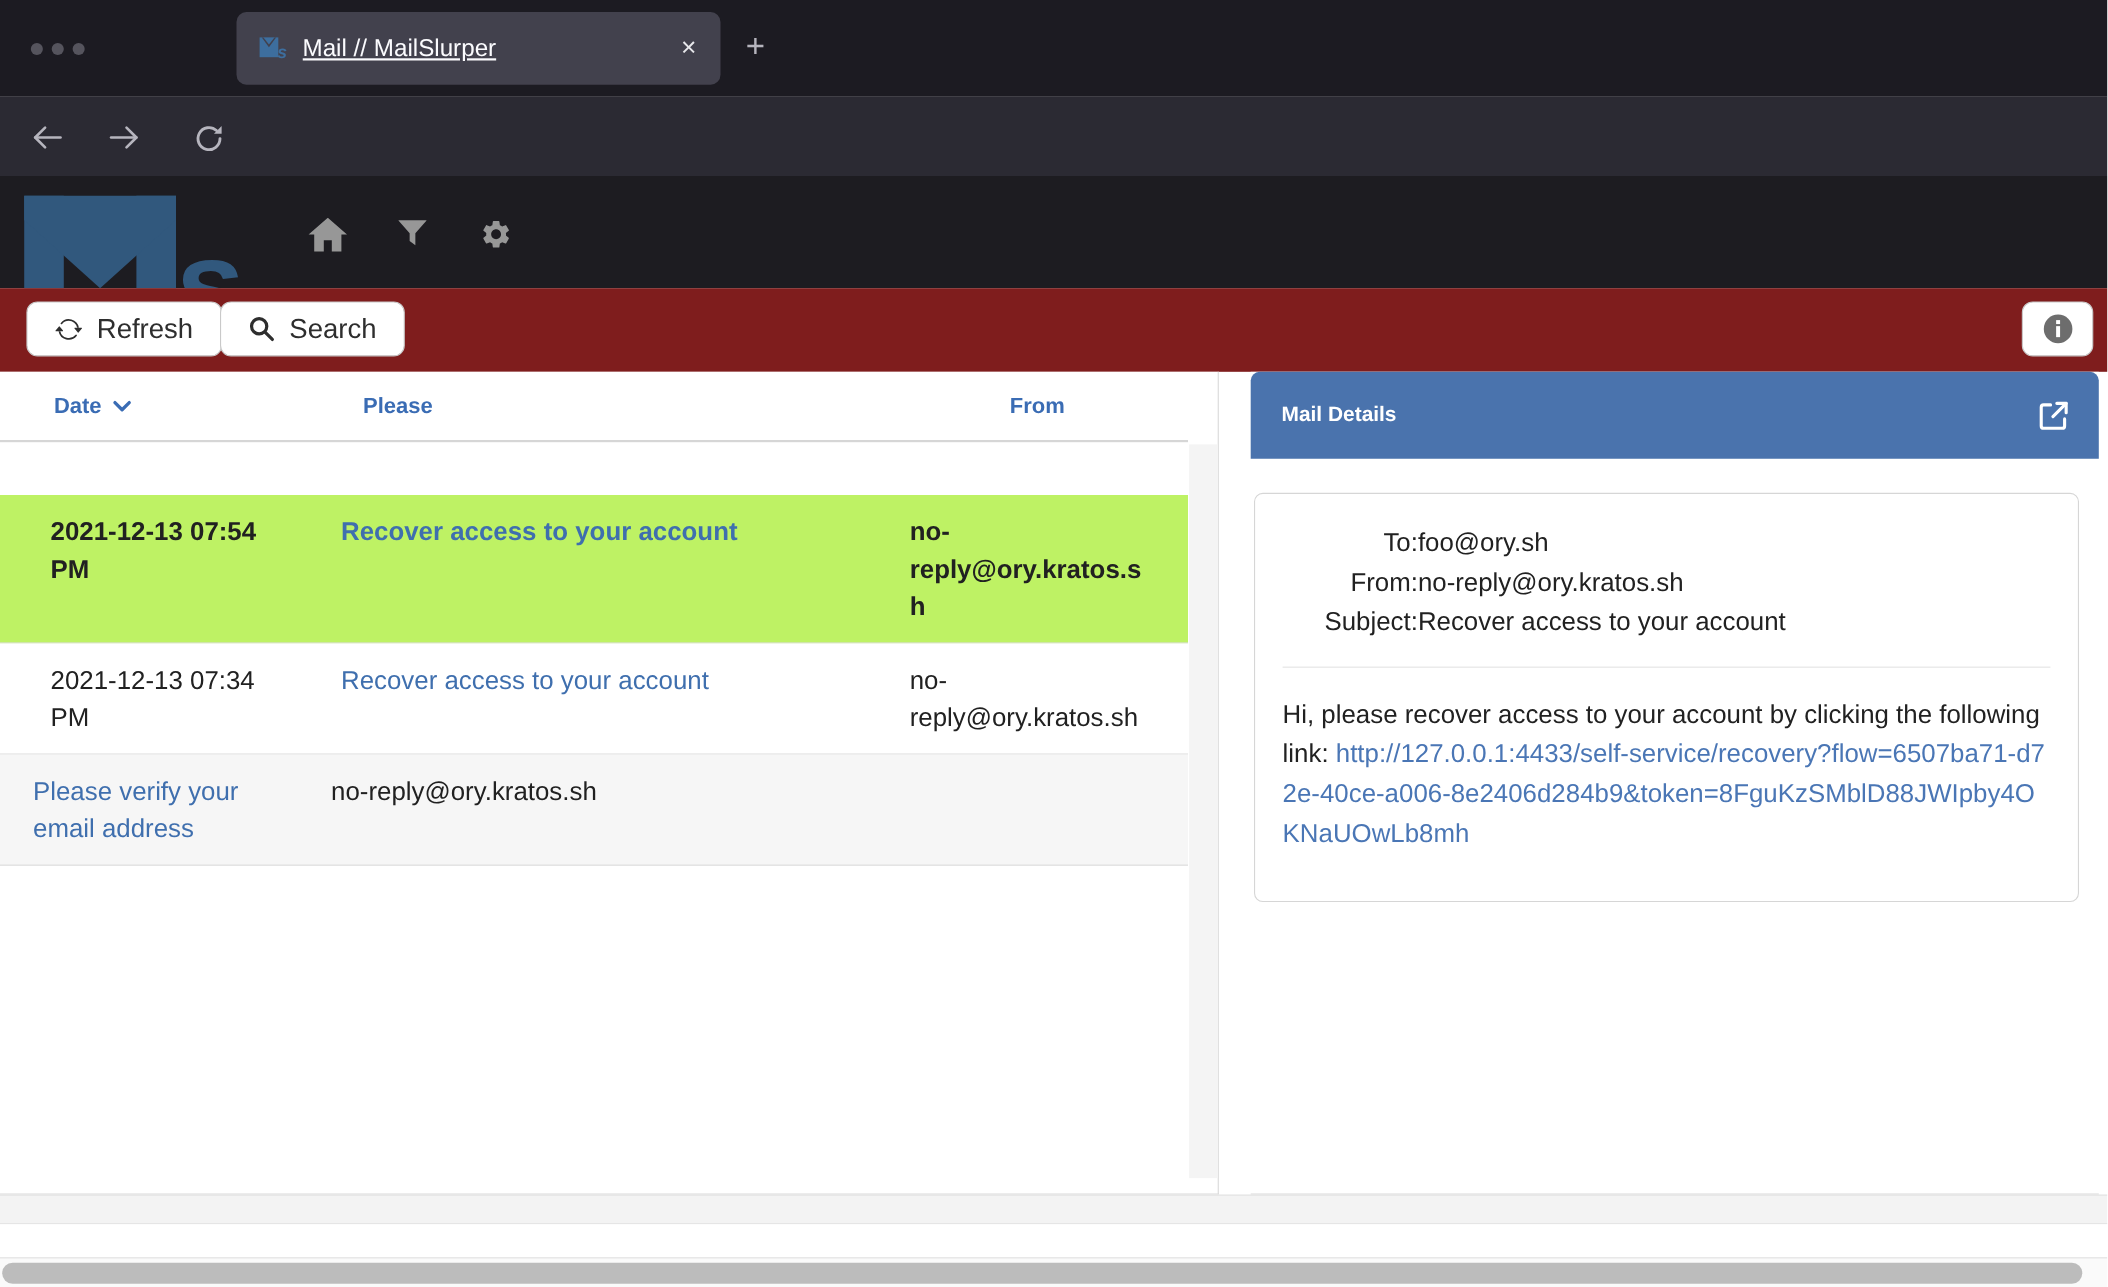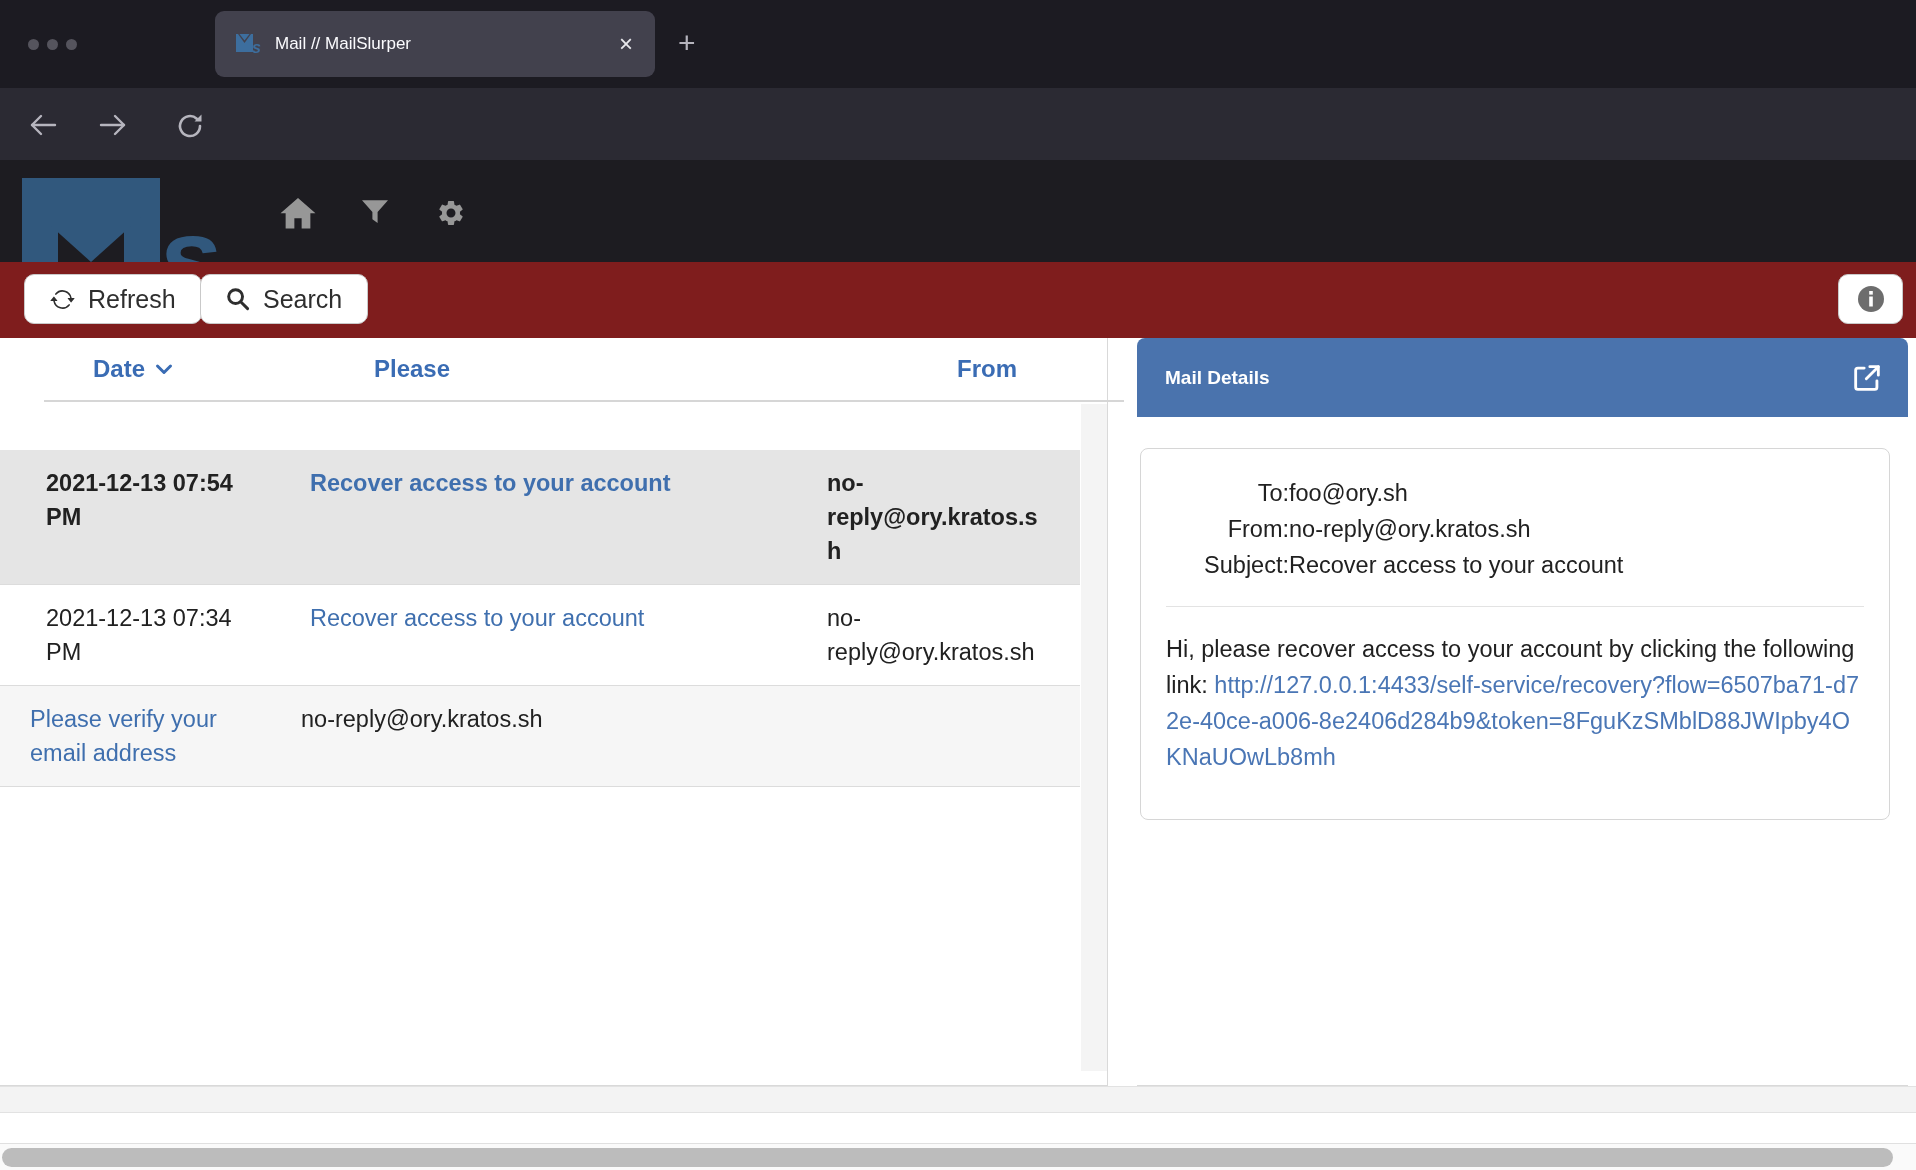--- a/index.html
+++ b/index.html
@@ -6,21 +6,21 @@
   .screen{position:relative;width:1916px;height:1170px;overflow:hidden;
     font-family:"Liberation Sans","DejaVu Sans",sans-serif;background:#ffffff;}
   .abs{position:absolute;}
 
   
   .tabbar{left:0;top:0;width:1916px;height:88px;background:#1c1b22;}
   .win-dots{left:28px;top:39px;display:flex;gap:8px;}
   .win-dots span{width:11px;height:11px;border-radius:50%;background:#55545d;display:block;}
   .tab{left:215px;top:11px;width:440px;height:66px;background:#42414d;border-radius:9px;
     display:flex;align-items:center;padding:0 20px;box-sizing:border-box;color:#fbfbfe;}
-  .tab .title{font-size:17px;margin-left:14px;flex:1;white-space:nowrap;overflow:hidden;}
+  .tab .title{font-size:22px;margin-left:14px;flex:1;white-space:nowrap;overflow:hidden;text-decoration:underline;}
   .tab .close{font-size:24px;color:#e8e8ec;cursor:default;padding:0 2px;}
   .newtab{left:678px;top:28px;font-size:30px;color:#b5b4bd;line-height:30px;}
 
   .navbar{left:0;top:88px;width:1916px;height:72px;background:#2b2a33;}
   .navbtn{top:24px;width:30px;height:26px;color:#b6b5be;}
   .urlbar{left:348px;top:96px;width:1294px;height:56px;background:#1d1c24;border-radius:8px;
     display:flex;align-items:center;padding:0 14px 0 22px;box-sizing:border-box;}
   .urlbar .gap{width:18px;}
   .url-text{font-size:23px;color:#fbfbfe;margin-left:18px;white-space:nowrap;}
   .url-text .sfx{color:#9e9da6;}
@@ -42,28 +42,28 @@
     display:flex;align-items:center;gap:13px;padding:0 25px;box-sizing:border-box;
     font-size:25px;color:#2e2e2e;}
   .btn svg{flex:0 0 auto;}
 
   
   .list-panel{left:0;top:338px;width:1108px;height:748px;background:#ffffff;
     border-right:1px solid #d9d9d9;border-bottom:1px solid #d9d9d9;box-sizing:border-box;}
   .vscroll-gutter{position:absolute;top:66px;bottom:14px;right:0;width:26px;background:#f4f4f4;}
   .thead{position:absolute;left:0;top:0;width:1080px;height:62px;border-bottom:2px solid #d6d6d6;
     display:grid;grid-template-columns:280px 526px 274px;align-items:center;
-    color:#3a6cb4;font-weight:bold;font-size:24px;margin-left:44px;}
+    color:#3a6cb4;font-weight:bold;font-size:20px;}
   .th-date{padding-left:49px;display:flex;align-items:center;gap:10px;}
   .th-subject{padding-left:50px;}
   .th-from{text-align:center;}
   .tbody{position:absolute;left:0;top:112px;width:1080px;}
   .mailrow{display:grid;grid-template-columns:280px 526px 274px;border-bottom:1px solid #dcdcdc;
     font-size:23.5px;line-height:34px;color:#212121;background:#ffffff;}
-  .mailrow.selected{background:#e5e5e5;font-weight:bold;}
+  .mailrow.selected{background:#bef264;font-weight:bold;}
   .mailrow.striped{background:#f6f6f6;}
   .cell{padding:16px 0;}
   .c-date{padding-left:46px;padding-right:22px;}
   .c-subject{padding-left:30px;padding-right:15px;}
   .c-from{padding-left:21px;padding-right:30px;overflow-wrap:break-word;}
   .subject-link{color:#3f6fae;text-decoration:none;}
 
   
   .details-panel{left:1137px;top:338px;width:771px;height:748px;background:#ffffff;
     border-bottom:1px solid #d9d9d9;box-sizing:border-box;}

